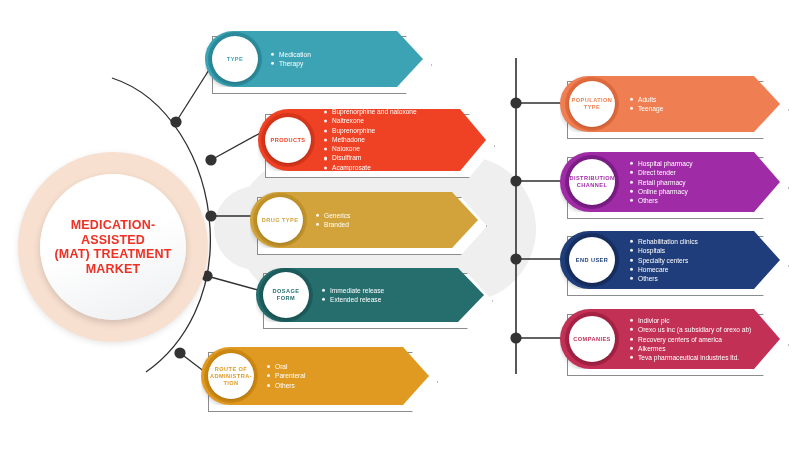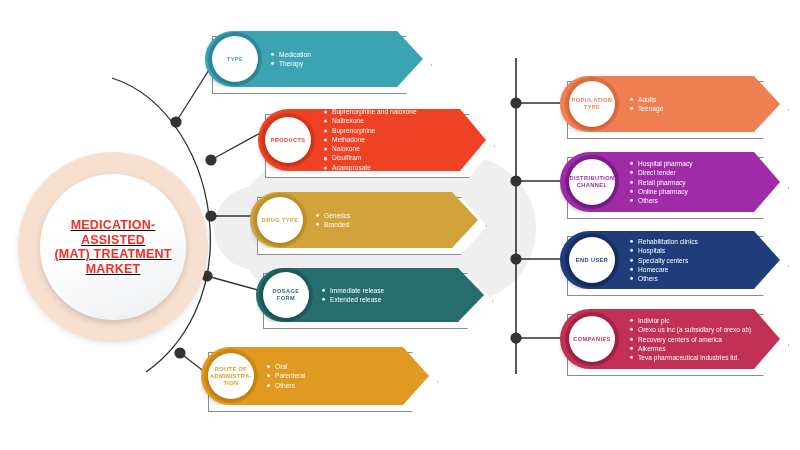--- a/index.html
+++ b/index.html
@@ -24,21 +24,21 @@
     background:#f8e0d0;
     box-shadow:0 2px 6px rgba(0,0,0,.10);
   }
   #hub-inner{
     position:absolute;
     left:22px;top:22px;
     width:146px;height:146px;
     border-radius:50%;
     background:linear-gradient(160deg,#ffffff 0%,#ffffff 45%,#eceef0 100%);
     box-shadow:0 3px 7px rgba(0,0,0,.16);
-    display:flex;align-items:center;justify-content:center;text-decoration:underline;
+    display:flex;align-items:center;justify-content:center;
   }
   #hub-title{
     color:#ee3124;
     font-weight:bold;
     font-size:12.5px;
     line-height:14.5px;
     text-align:center;
     letter-spacing:.2px;
     white-space:pre-line;
     padding:0 6px;

